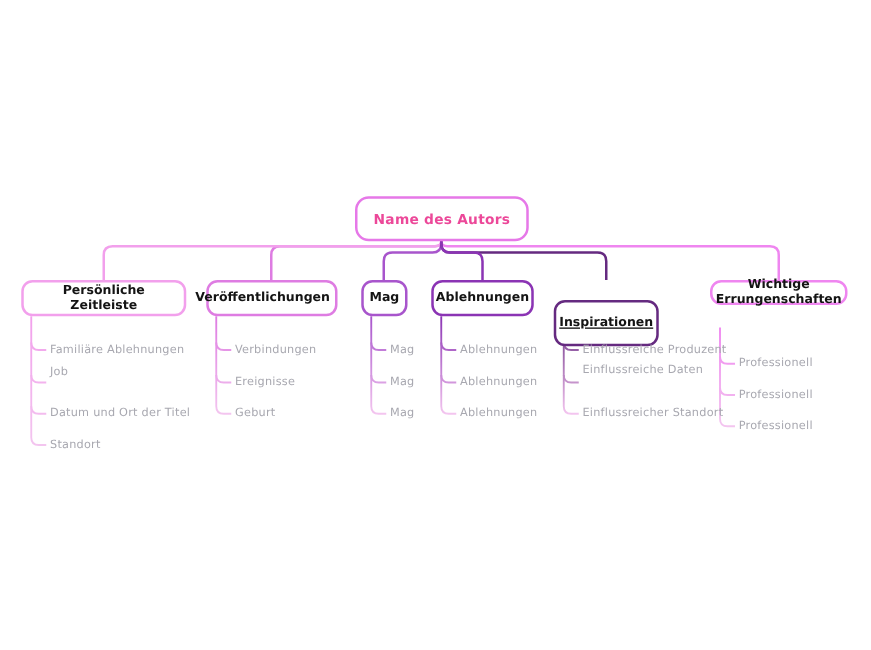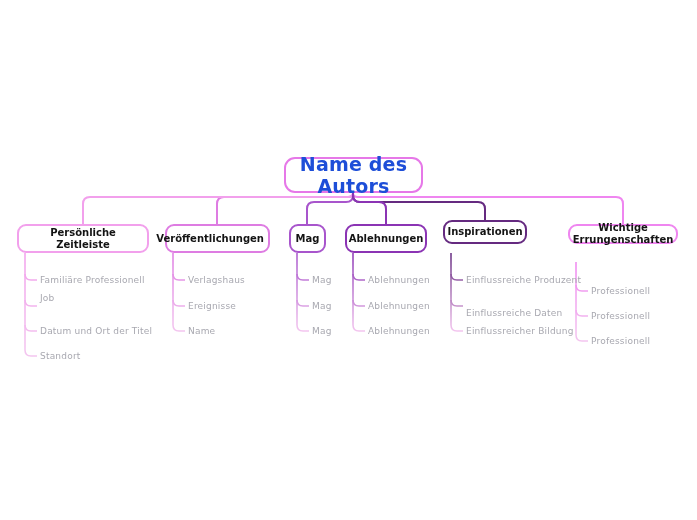--- a/index.html
+++ b/index.html
@@ -7,21 +7,21 @@
     position:relative;width:697px;height:520px;background:#ffffff;
     font-family:"DejaVu Sans","Liberation Sans",sans-serif;overflow:hidden;
   }
   #wires{position:absolute;left:0;top:0;width:697px;height:520px;}
   .node{
     position:absolute;background:#ffffff;border:2px solid #e678e8;
     border-radius:9px;display:flex;align-items:center;justify-content:center;
     box-sizing:border-box;text-align:center;
   }
   .node-root{border-radius:11px;}
-  .node-root .lbl{font-size:19px;font-weight:bold;color:#1d4ed8;letter-spacing:.2px;}
+  .node-root .lbl{font-size:11px;font-weight:bold;color:#ec4899;letter-spacing:.2px;}
   .node-child .lbl{font-size:10px;font-weight:bold;color:#141414;line-height:12px;padding:0 4px;}
   .sub{
     position:absolute;transform:translateY(-50%);
     font-size:9px;color:#a8a8b0;white-space:nowrap;letter-spacing:.2px;
   }
 </style>
 </head>
 <body>
 
 <div id="stage">
@@ -108,45 +108,45 @@
   </div>
   <div class="node node-child" style="left: 165px; top: 224px; width: 105px; height: 29px; border-color: rgb(222, 124, 226); justify-content: flex-end;">
     <span class="lbl">Veröffentlichungen</span>
   </div>
   <div class="node node-child" style="left: 289px; top: 224px; width: 37px; height: 29px; border-color: rgb(168, 85, 204);">
     <span class="lbl">Mag</span>
   </div>
   <div class="node node-child" style="left: 345px; top: 224px; width: 82px; height: 29px; border-color: rgb(139, 52, 180);">
     <span class="lbl">Ablehnungen</span>
   </div>
-  <div class="node node-child" style="left: 443px; top: 220px; width: 84px; height: 24px; border-color: rgb(101, 42, 128);">
+  <div class="node node-child" style="left: 443px; top: 240px; width: 84px; height: 37px; border-color: rgb(101, 42, 128); text-decoration: underline;">
     <span class="lbl">Inspirationen</span>
   </div>
   <div class="node node-child" style="left: 568px; top: 224px; width: 110px; height: 20px; border-color: rgb(239, 134, 240);">
     <span class="lbl">Wichtige Errungenschaften</span>
   </div>
 
-  <span class="sub" style="left:40px;top:280px">Familiäre Professionell</span>
+  <span class="sub" style="left:40px;top:280px">Familiäre Ablehnungen</span>
   <span class="sub" style="left:40px;top:298px">Job</span>
   <span class="sub" style="left:40px;top:331px">Datum und Ort der Titel</span>
   <span class="sub" style="left:40px;top:356px">Standort</span>
 
-  <span class="sub" style="left:188px;top:280px">Verlagshaus</span>
+  <span class="sub" style="left:188px;top:280px">Verbindungen</span>
   <span class="sub" style="left:188px;top:306px">Ereignisse</span>
-  <span class="sub" style="left:188px;top:331px">Name</span>
+  <span class="sub" style="left:188px;top:331px">Geburt</span>
 
   <span class="sub" style="left:312px;top:280px">Mag</span>
   <span class="sub" style="left:312px;top:306px">Mag</span>
   <span class="sub" style="left:312px;top:331px">Mag</span>
 
   <span class="sub" style="left:368px;top:280px">Ablehnungen</span>
   <span class="sub" style="left:368px;top:306px">Ablehnungen</span>
   <span class="sub" style="left:368px;top:331px">Ablehnungen</span>
 
   <span class="sub" style="left:466px;top:280px">Einflussreiche Produzent</span>
-  <span class="sub" style="left:466px;top:313px">Einflussreiche Daten</span>
-  <span class="sub" style="left:466px;top:331px">Einflussreicher Bildung</span>
+  <span class="sub" style="left:466px;top:296px">Einflussreiche Daten</span>
+  <span class="sub" style="left:466px;top:331px">Einflussreicher Standort</span>
 
   <span class="sub" style="left:591px;top:291px">Professionell</span>
   <span class="sub" style="left:591px;top:316px">Professionell</span>
   <span class="sub" style="left:591px;top:341px">Professionell</span>
 
 </div>
 
 </body></html>

